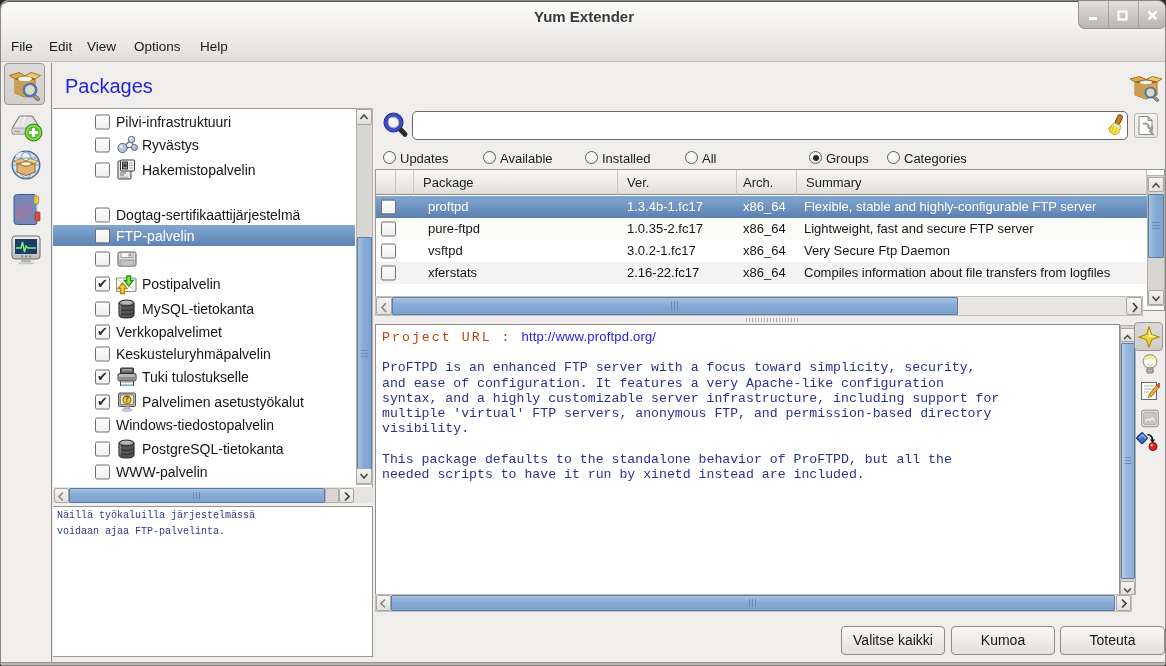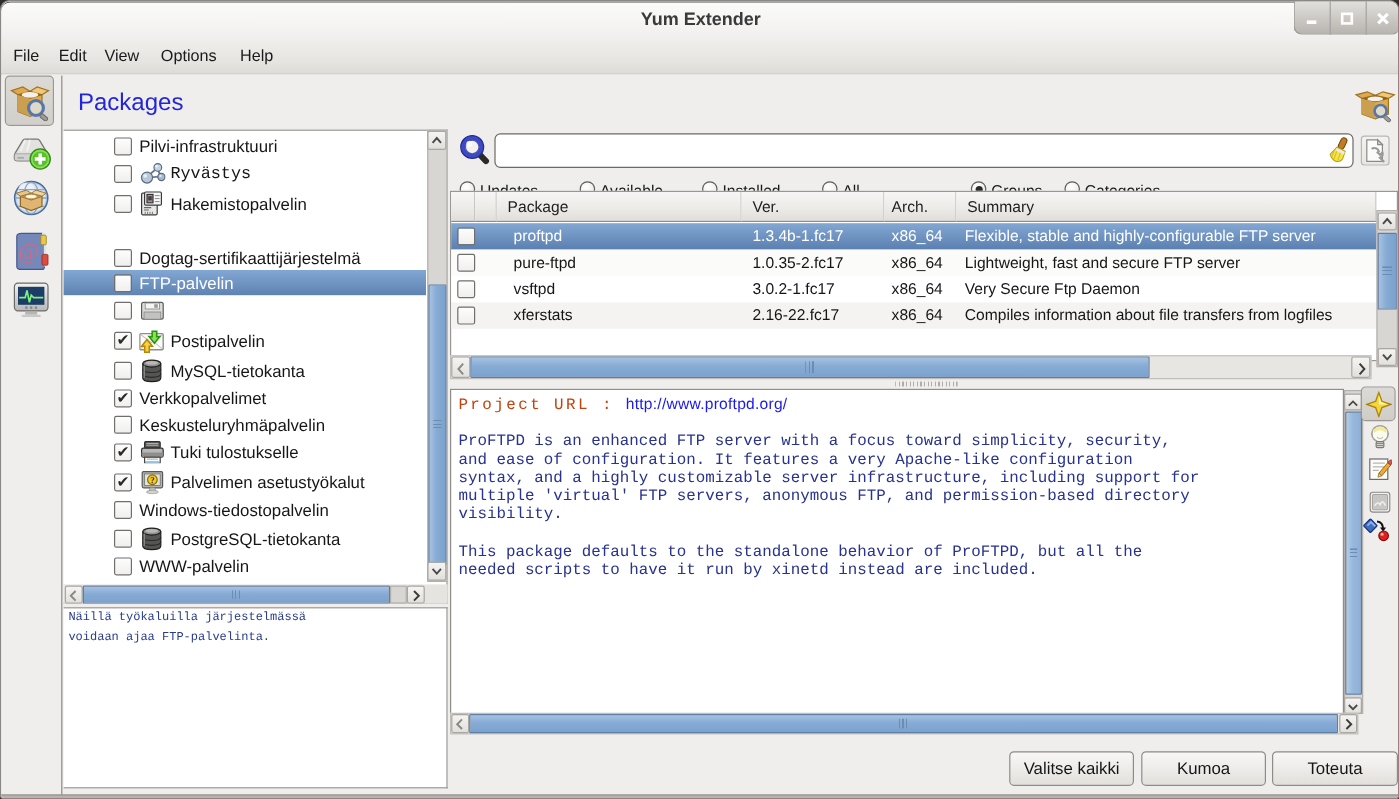--- a/index.html
+++ b/index.html
@@ -46,21 +46,21 @@
   font-family:"Liberation Mono",monospace; font-size:10px; color:#283c8c; line-height:15.6px; padding:1px 0 0 4px; }
 
 #searchinput { left:411px; top:110px; width:716px; height:29px; background:#fff; border:1px solid #6b6965; border-radius:5px; }
 #prefbtn { left:1133px; top:112px; width:24px; height:25px; background:linear-gradient(#f3f2f0,#e8e6e3); border:1px solid #bab7b3; border-radius:3px; }
 
 .radio { position:absolute; top:150px; width:13px; height:13px; border-radius:50%;
   background:radial-gradient(circle at 40% 35%,#ffffff,#e8e7e5); border:1px solid #5f5d5a; }
 .radio.sel::after { content:""; position:absolute; left:2.5px; top:2.5px; width:6px; height:6px; border-radius:50%; background:#2a2a2a; }
 .rlbl { position:absolute; top:150px; font-size:13px; color:#1a1a1a; }
 
-#table { left:374px; top:158px; width:790px; height:142px; background:#fff; border:1px solid #9a9792; }
+#table { left:374px; top:168px; width:790px; height:142px; background:#fff; border:1px solid #9a9792; }
 .th { position:absolute; top:0; height:25px; background:linear-gradient(#f7f6f5,#eceae7 60%,#e0deda);
   border-right:1px solid #c9c6c2; border-bottom:1px solid #8f8c88; font-size:13px; color:#1f1f1f; }
 .th span { position:absolute; left:9px; top:5px; }
 .prow { position:absolute; left:0; width:771px; height:22px; font-size:13px; color:#161616; }
 .prow .c { position:absolute; top:3px; white-space:nowrap; }
 .psel { background:linear-gradient(#83a7d3,#5b80b0); color:#fff; }
 
 #desc { left:374px; top:323px; width:745px; height:272px; background:#fff; border:1px solid #918e8a;
   font-family:"Liberation Mono",monospace; font-size:13.2px; line-height:15.2px; color:#28328f; }
 #desc pre { font-family:inherit; margin:0; padding:4px 0 0 6px; }
@@ -216,21 +216,21 @@
             <text x="11" y="11.4" font-size="7.5" font-family="Liberation Serif,serif" font-weight="bold" fill="#333" text-anchor="middle">?</text>
             <path d="M9 15.5 L13 15.5 L13.8 18 L8.2 18 Z" fill="#c2c2c0" stroke="#8a8a88" stroke-width="0.6"></path>
             <ellipse cx="11" cy="19" rx="5" ry="1.4" fill="#d2d2d0" stroke="#9a9a98" stroke-width="0.6"></ellipse>
           </g>
 </defs>
       </svg>
 <div class="trow" style="top:2px;height:21px;">
         <div class="cb"></div>
         <div class="lbl" style="left:63px;">Pilvi-infrastruktuuri</div>
       </div>
-<div class="trow" style="top:23px;height:25px;font-family:Liberation Mono, monospace;">
+<div class="trow" style="top:23px;height:25px;">
         <div class="cb"></div>
         <svg class="ticon" width="22" height="22" viewBox="0 0 22 22">
           <use href="#i-mol"></use>
         </svg>
         <div class="lbl" style="left:89px;">Ryvästys</div>
       </div>
 <div class="trow" style="top:48px;height:25px;">
         <div class="cb"></div>
         <svg class="ticon" width="22" height="22" viewBox="0 0 22 22">
           <use href="#i-card"></use>

